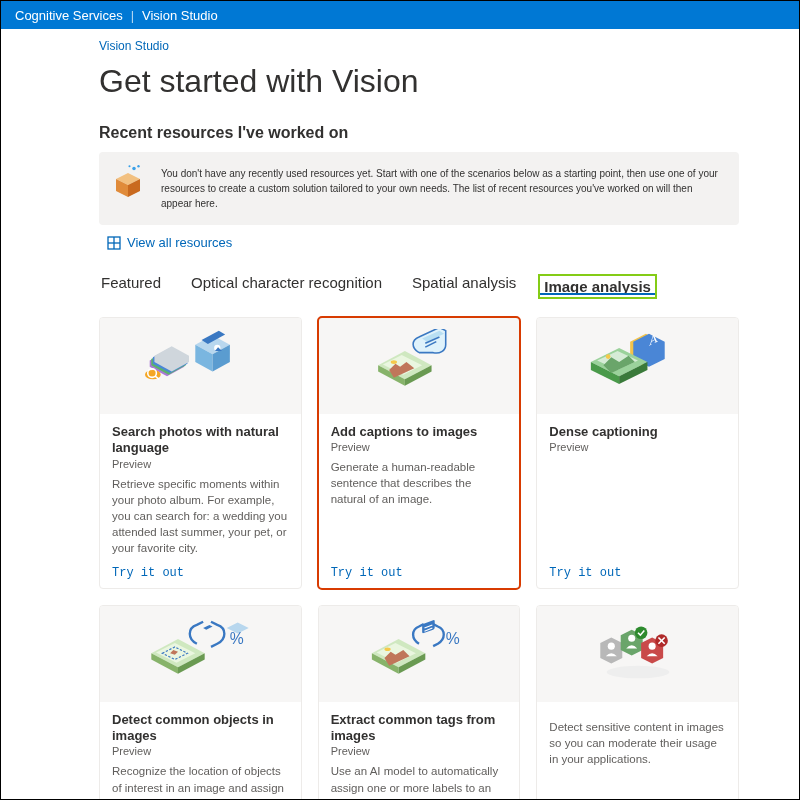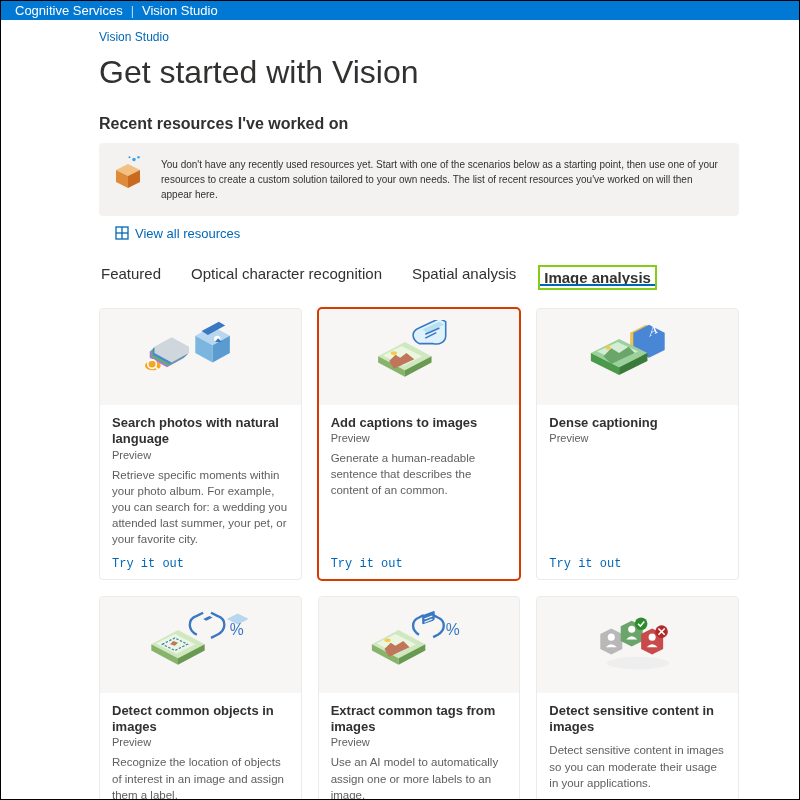--- a/index.html
+++ b/index.html
@@ -1,26 +1,26 @@
 <!DOCTYPE html>
 <html><head>
 <meta charset="utf-8">
 <style>
   * { box-sizing: border-box; margin: 0; padding: 0; }
   html, body { width: 800px; height: 800px; font-family: "Segoe UI", Arial, sans-serif; background:#fff; color:#323130; }
   body { border:1px solid #000; }
-  .topbar { height:19px; background:#0078d4; display:flex; align-items:center; padding:0 14px; color:#fff; font-size:13px; }
+  .topbar { height:28px; background:#0078d4; display:flex; align-items:center; padding:0 14px; color:#fff; font-size:13px; }
   .topbar .sep { margin:0 8px; opacity:0.7; }
   .page { padding: 10px 60px 0 98px; }
   .breadcrumb { color:#0067b8; font-size:12px; margin-bottom:10px; }
   h1 { font-size:32px; font-weight:400; margin-bottom:24px; }
   h2 { font-size:16px; font-weight:600; margin-bottom:10px; }
   .notice { background:#f3f2f1; border-radius:4px; padding:14px 16px 14px 62px; position:relative; font-size:10px; line-height:1.5; color:#323130; margin-bottom:10px; min-height:60px; }
   .box-icon { position:absolute; left:14px; top:12px; width:36px; height:36px; }
-  .view-all { display:flex; gap:6px; color:#0067b8; font-size:13px; margin:8px 16px 20px; }
+  .view-all { display:flex; align-items:center; gap:6px; color:#0067b8; font-size:13px; margin:8px 8px 20px; }
   .grid-icon { width:14px; height:14px; display:inline-block; }
   .grid-icon svg { display:block; }
   .tabs { display:flex; align-items:flex-end; gap:26px; font-size:15px; color:#323130; margin-bottom:18px; }
   .tab { padding:4px 2px 8px; cursor:pointer; position:relative; }
   .tab.active { font-weight:600; }
   .tab.active::after { content:""; position:absolute; left:0; right:0; bottom:2px; height:2px; background:#0067b8; }
   .callout { border:2px solid #84cc16; padding:2px 4px; margin-left:-6px; }
   .grid { display:grid; grid-template-columns: repeat(3, 1fr); gap:16px; }
   .card { border:1px solid #edebe9; border-radius:4px; display:flex; flex-direction:column; overflow:hidden; background:#fff; min-height:238px; }
   .card.highlight { outline:2px solid #d83b01; outline-offset:-1px; }
@@ -131,21 +131,21 @@
             <polygon points="68,18 34,36 34,44 68,26" fill="#6a9a52"></polygon>
             <polygon points="6,17 30,5 56,18 32,30" fill="#eaf6e0"></polygon>
             <ellipse cx="20" cy="14" rx="4" ry="2.4" fill="#f5c94a"></ellipse>
             <path d="M14 24 l8 -8 l6 4 l8 -6 l10 8 l-26 12 z" fill="#c0765a"></path>
           </g>
         </svg>
       </div>
       <div class="card-body">
         <div class="card-title">Add captions to images</div>
         <div class="preview">Preview</div>
-        <div class="desc">Generate a human-readable sentence that describes the content of an common.</div>
+        <div class="desc">Generate a human-readable sentence that describes the natural of an image.</div>
         <div class="try">Try it out</div>
       </div>
     </div>
 
     <div class="card">
       <div class="thumb">
         <svg viewBox="0 0 140 90">
           <g transform="translate(66 4)">
             <polygon points="14,0 34,10 34,32 14,42 -6,32 -6,10" fill="#f2c34a"></polygon>
             <polygon points="10,2 30,12 30,34 10,44 -10,34 -10,12" fill="#4a86d6" transform="translate(8 -2)"></polygon>
@@ -249,21 +249,20 @@
                 <path d="M7 24 q7 -8 14 0" fill="#fff"></path>
               <circle cx="26" cy="4" r="8" fill="#b02a2a"></circle>
               <line x1="22" y1="0" x2="30" y2="8" stroke="#fff" stroke-width="2"></line>
               <line x1="30" y1="0" x2="22" y2="8" stroke="#fff" stroke-width="2"></line>
             </g>
           </g>
           <ellipse cx="70" cy="68" rx="40" ry="8" fill="#eee"></ellipse>
         </svg>
       </div>
       <div class="card-body">
-        <div class="card-title">Detect sensitive content in images</div>
         <div class="preview"></div>
         <div class="desc">Detect sensitive content in images so you can moderate their usage in your applications.</div>
 
       </div>
     </div>
 
   </div>
 </div>
 
 </body></html>

